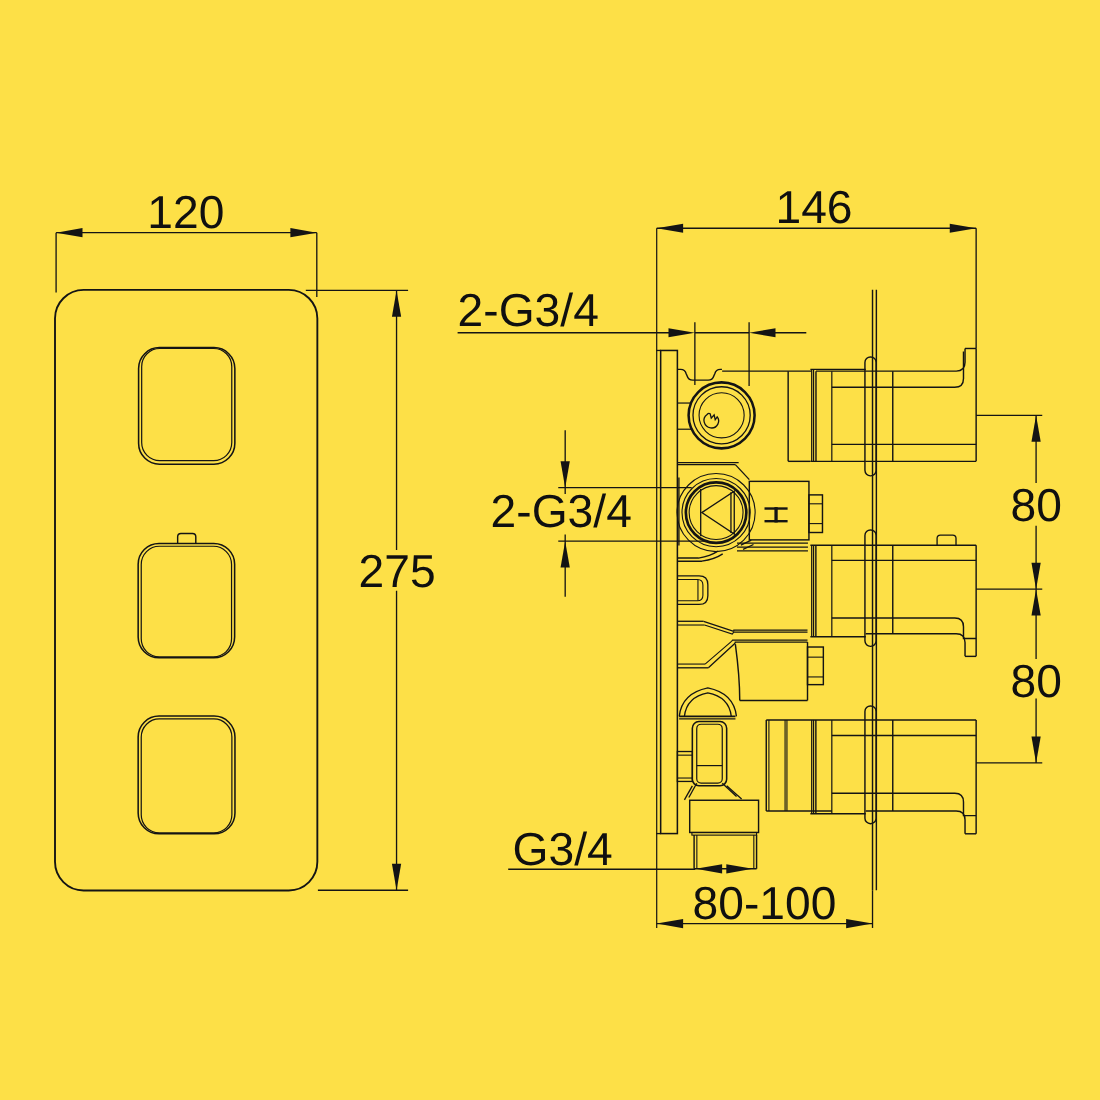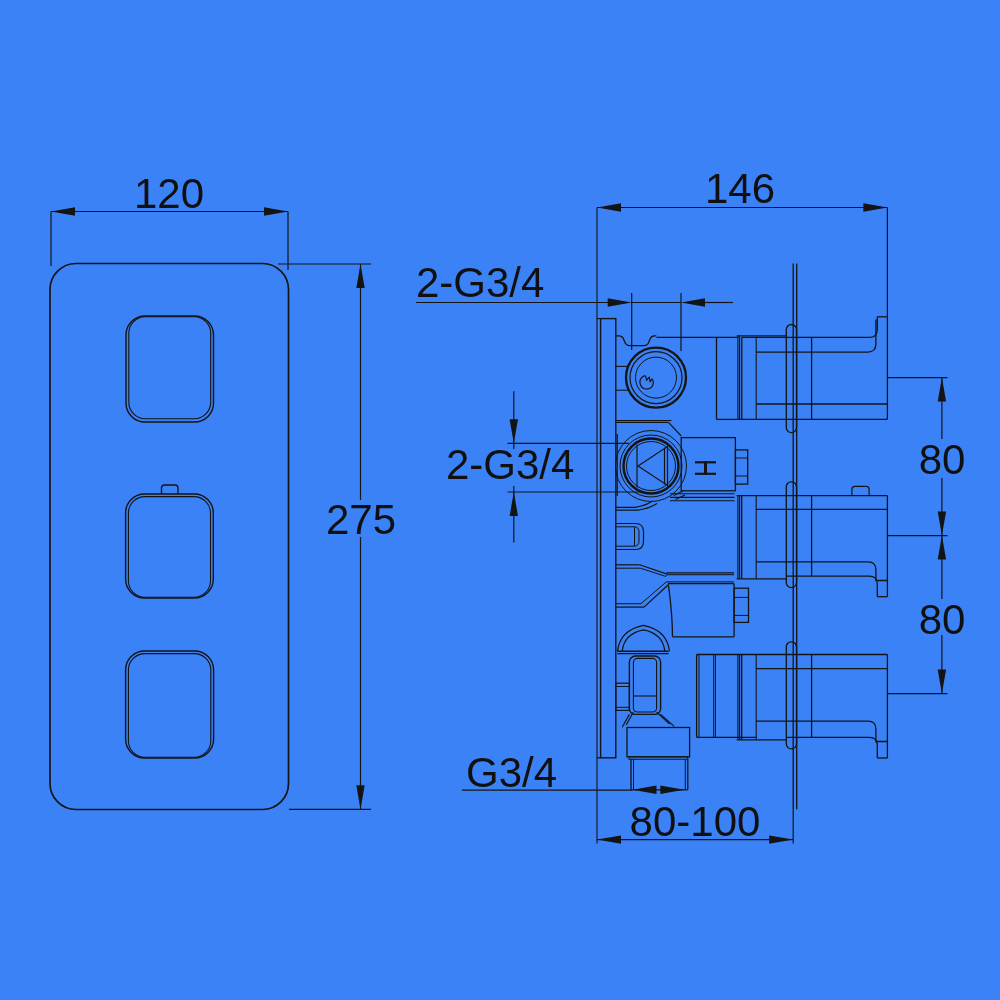--- a/index.html
+++ b/index.html
@@ -1,16 +1,16 @@
 <!DOCTYPE html>
 <html><head>
 <meta charset="utf-8">
 <style>
   html,body{margin:0;padding:0;background:#fff;}
-  #page{width:1000px;height:1000px;position:relative;background:#3b82f6;text-decoration:underline;}
+  #page{width:1000px;height:1000px;position:relative;background:#fde047;text-decoration:underline;}
   svg{position:absolute;top:0;left:0;}
   text{font-family:"Liberation Sans",sans-serif;fill:#101010;}
 </style>
 </head>
 <body>
 <div id="page">
 <svg width="1000" height="1000" viewBox="0 0 1000 1000" fill="none" stroke="#141414">
 
 <g id="plate">
 <rect x="50" y="263.5" width="238.5" height="546" rx="26" stroke-width="1.7"></rect>

